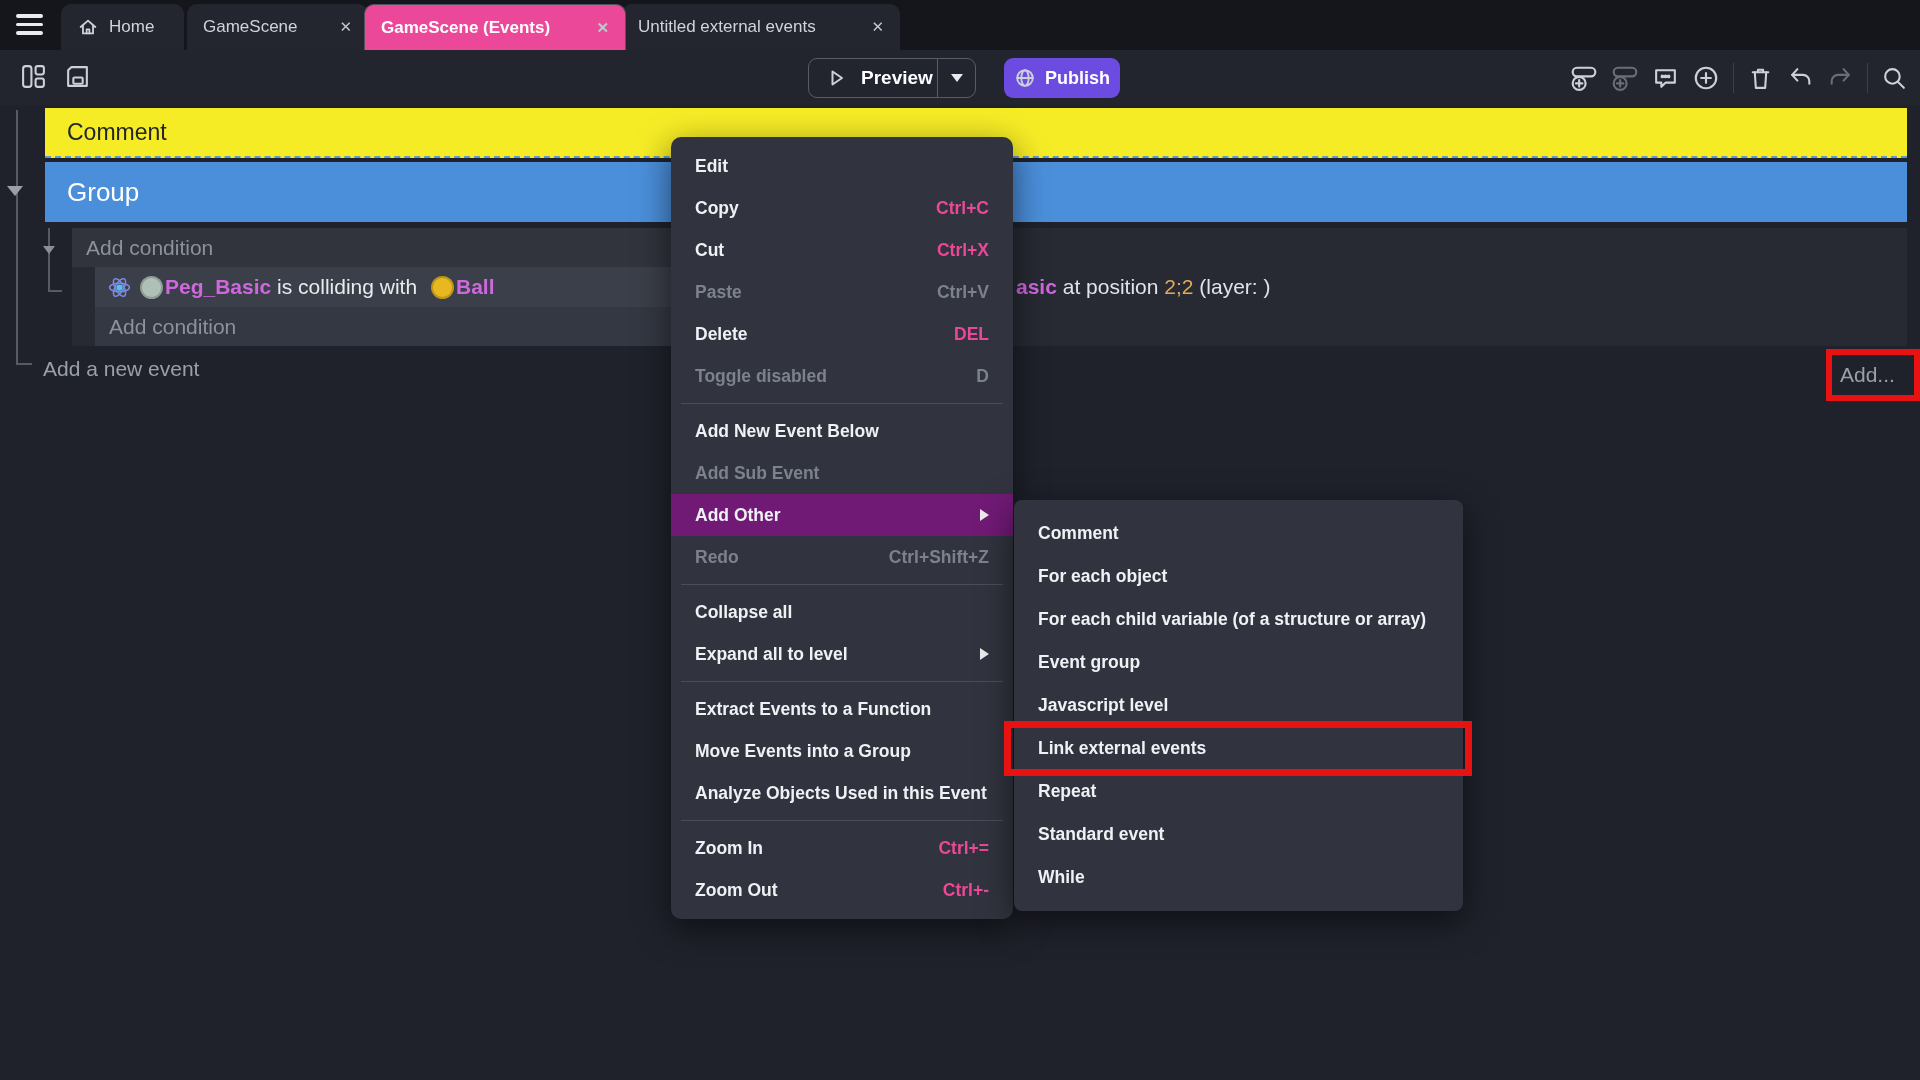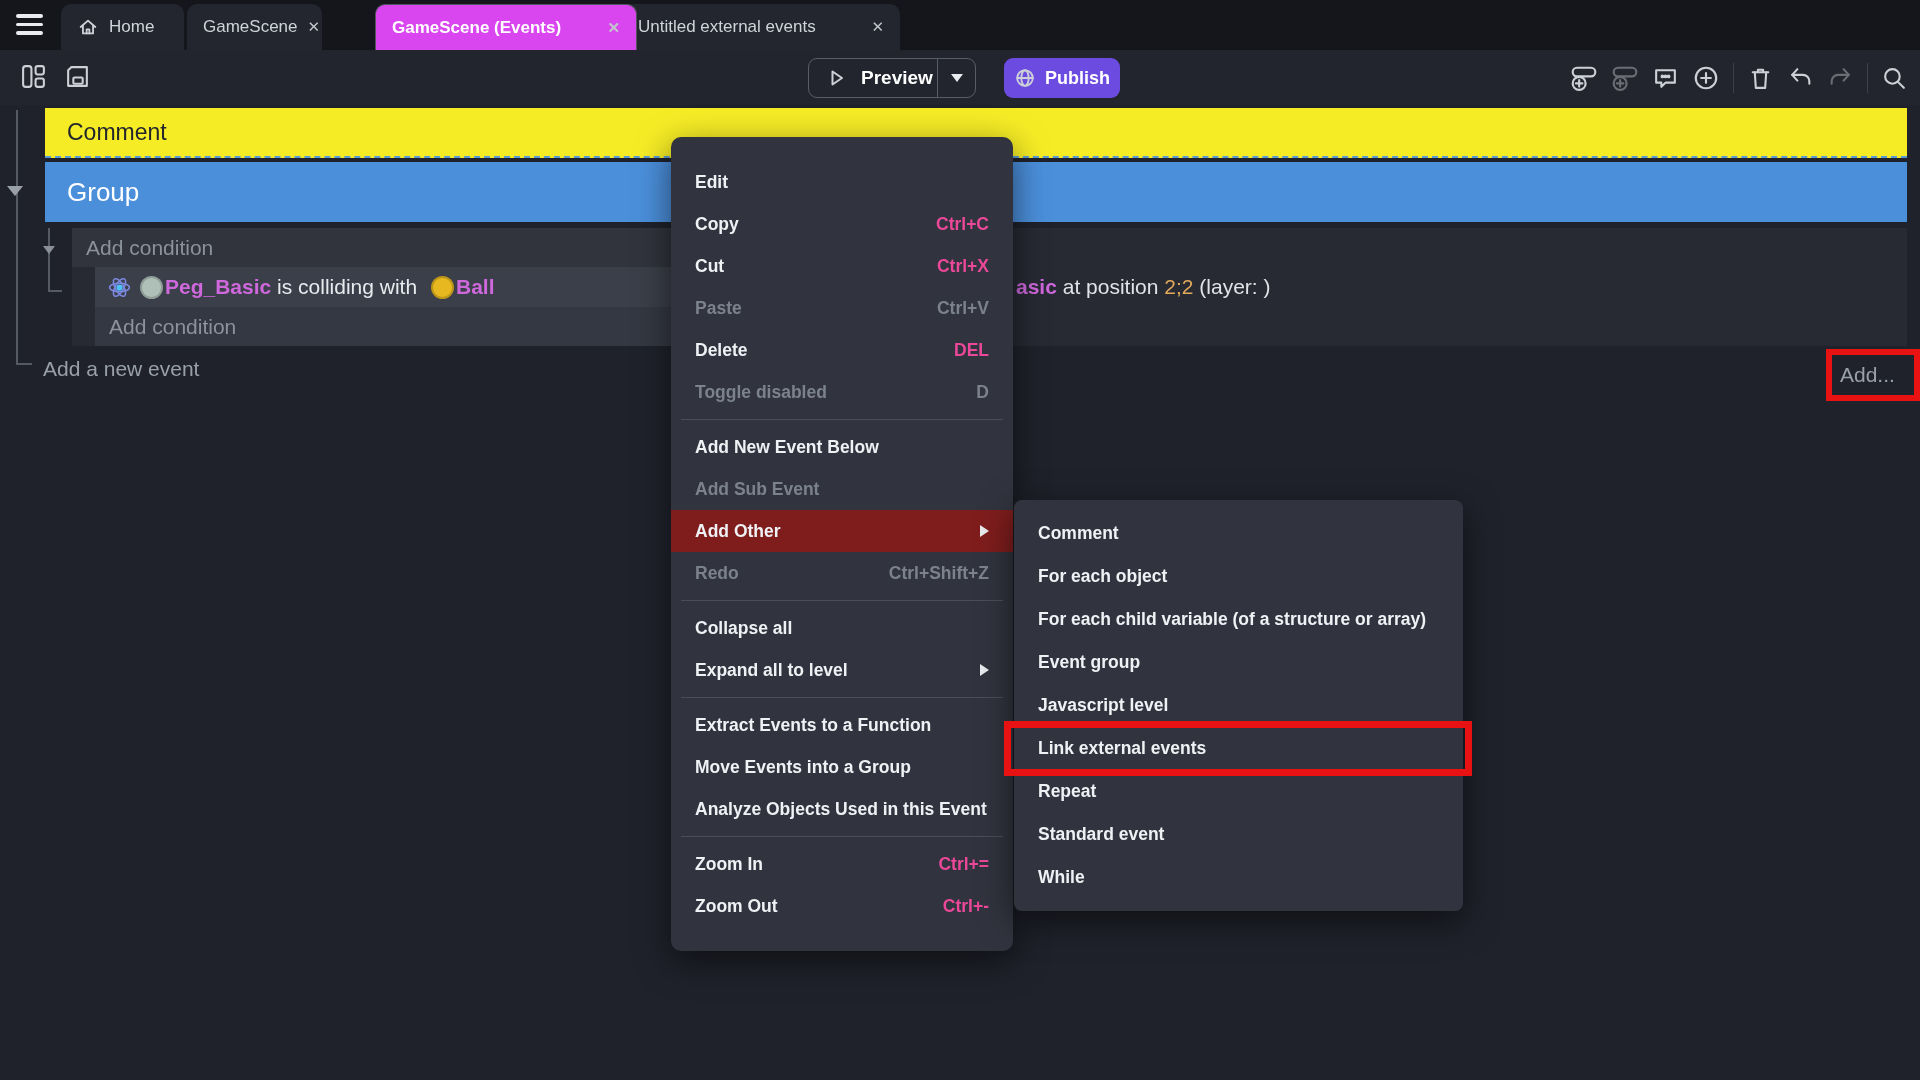--- a/index.html
+++ b/index.html
@@ -8,22 +8,22 @@
 
   
   #tabbar { position:absolute; left:0; top:0; width:1920px; height:50px; background:#14161C; }
   .hamburger { position:absolute; left:16px; top:14px; width:27px; height:22px; cursor:pointer; }
   .hamburger div { width:27px; height:3.5px; background:#E9EBEF; border-radius:2px; margin-bottom:5px; }
   .tab { position:absolute; top:4px; height:46px; border-radius:10px 10px 0 0; display:flex;
     align-items:center; gap:10px; font-size:17px; color:#CFD3DA; background:#23262E; padding:0 16px; }
   .tab .close-icon { margin-left:auto; color:#C2C6CD; font-size:15px; }
   .tab .close-icon::before { content:"✕"; }
   .tab-home { left:61px; width:123px; }
-  .tab-gamescene { left:187px; width:135px; }
-  .tab-events { left:375px; width:262px; background:#d946ef; border:1px solid #51555D;
+  .tab-gamescene { left:187px; width:181px; }
+  .tab-events { left:364px; width:262px; background:#ec4899; border:1px solid #51555D;
     border-bottom:none; color:#FFFFFF; font-weight:700; z-index:2; }
   .tab-untitled { left:622px; width:278px; }
 
   
   #toolbar { position:absolute; left:0; top:50px; width:1920px; height:55px; background:#22252D; }
   .tb-icon { position:absolute; width:27px; height:27px; top:13px; }
   svg.line { fill:none; stroke:#CDD1D7; stroke-width:2; stroke-linecap:round; stroke-linejoin:round; }
   .dim { opacity:0.42; }
   #preview-btn { position:absolute; left:808px; top:58px; width:168px; height:40px;
     border:1px solid #585C64; border-radius:9px; display:flex; align-items:center; color:#fff; }
@@ -62,29 +62,29 @@
 
   
   .tline { position:absolute; background:#565B63; }
   .tri-down { position:absolute; width:0; height:0; border-left:8px solid transparent;
     border-right:8px solid transparent; border-top:10px solid #99A0A9; }
   .tri-down.small { border-left-width:6px; border-right-width:6px; border-top-width:8px;
     border-top-color:#8A9098; }
 
   
   #context-menu { position:absolute; left:671px; top:137px; width:342px; background:#31343E;
-    border-radius:10px; padding:24px 0; box-shadow:0 10px 34px rgba(0,0,0,0.55); z-index:10; }
+    border-radius:10px; padding:8px 0; box-shadow:0 10px 34px rgba(0,0,0,0.55); z-index:10; }
   #add-other-submenu { position:absolute; left:1014px; top:500px; width:449px; background:#31343E;
     border-radius:8px; padding:12px 0; box-shadow:0 10px 34px rgba(0,0,0,0.55); z-index:11; }
   .menu-item, .submenu-item { height:42px; display:flex; align-items:center; padding:0 24px;
     font-size:17.5px; font-weight:600; color:#EFF1F4; cursor:default; }
   .submenu-item { height:43px; position:relative; }
   .menu-shortcut { margin-left:auto; color:#ec4899; }
   .menu-item.disabled, .menu-item.disabled .menu-shortcut { color:#7C828C; }
-  .menu-item.highlighted { background:#7f1d1d; }
+  .menu-item.highlighted { background:#701a75; }
   .menu-arrow { margin-left:auto; width:0; height:0; border-left:9px solid #E8EAED;
     border-top:6.5px solid transparent; border-bottom:6.5px solid transparent; }
   .menu-sep { height:1px; background:#4A4E58; margin:6px 10px; }
   .submenu-item.red-boxed::after { content:""; position:absolute; top:-6px; bottom:-6px; left:-10px;
     right:-9px; border:7px solid #E81212; pointer-events:none; }
 </style>
 </head>
 <body>
 
 <div id="tabbar">

